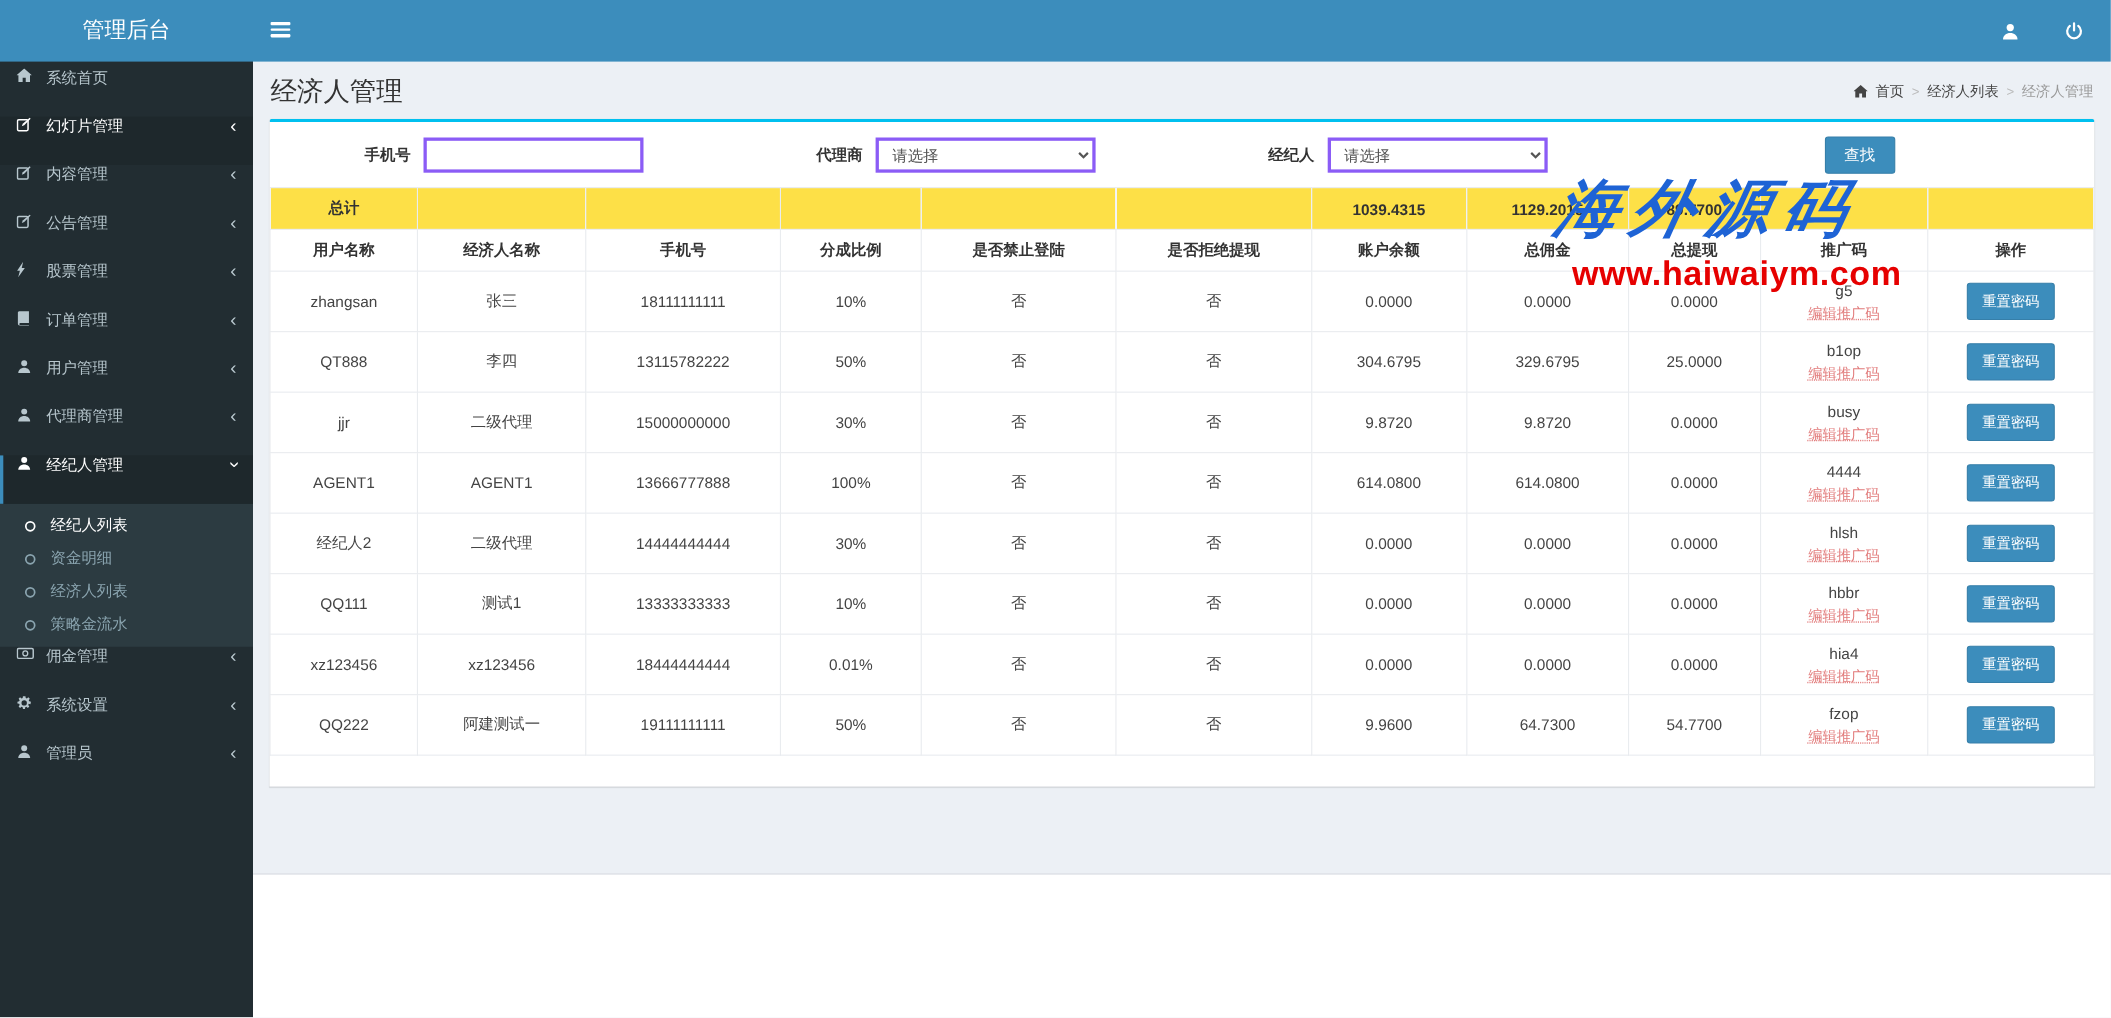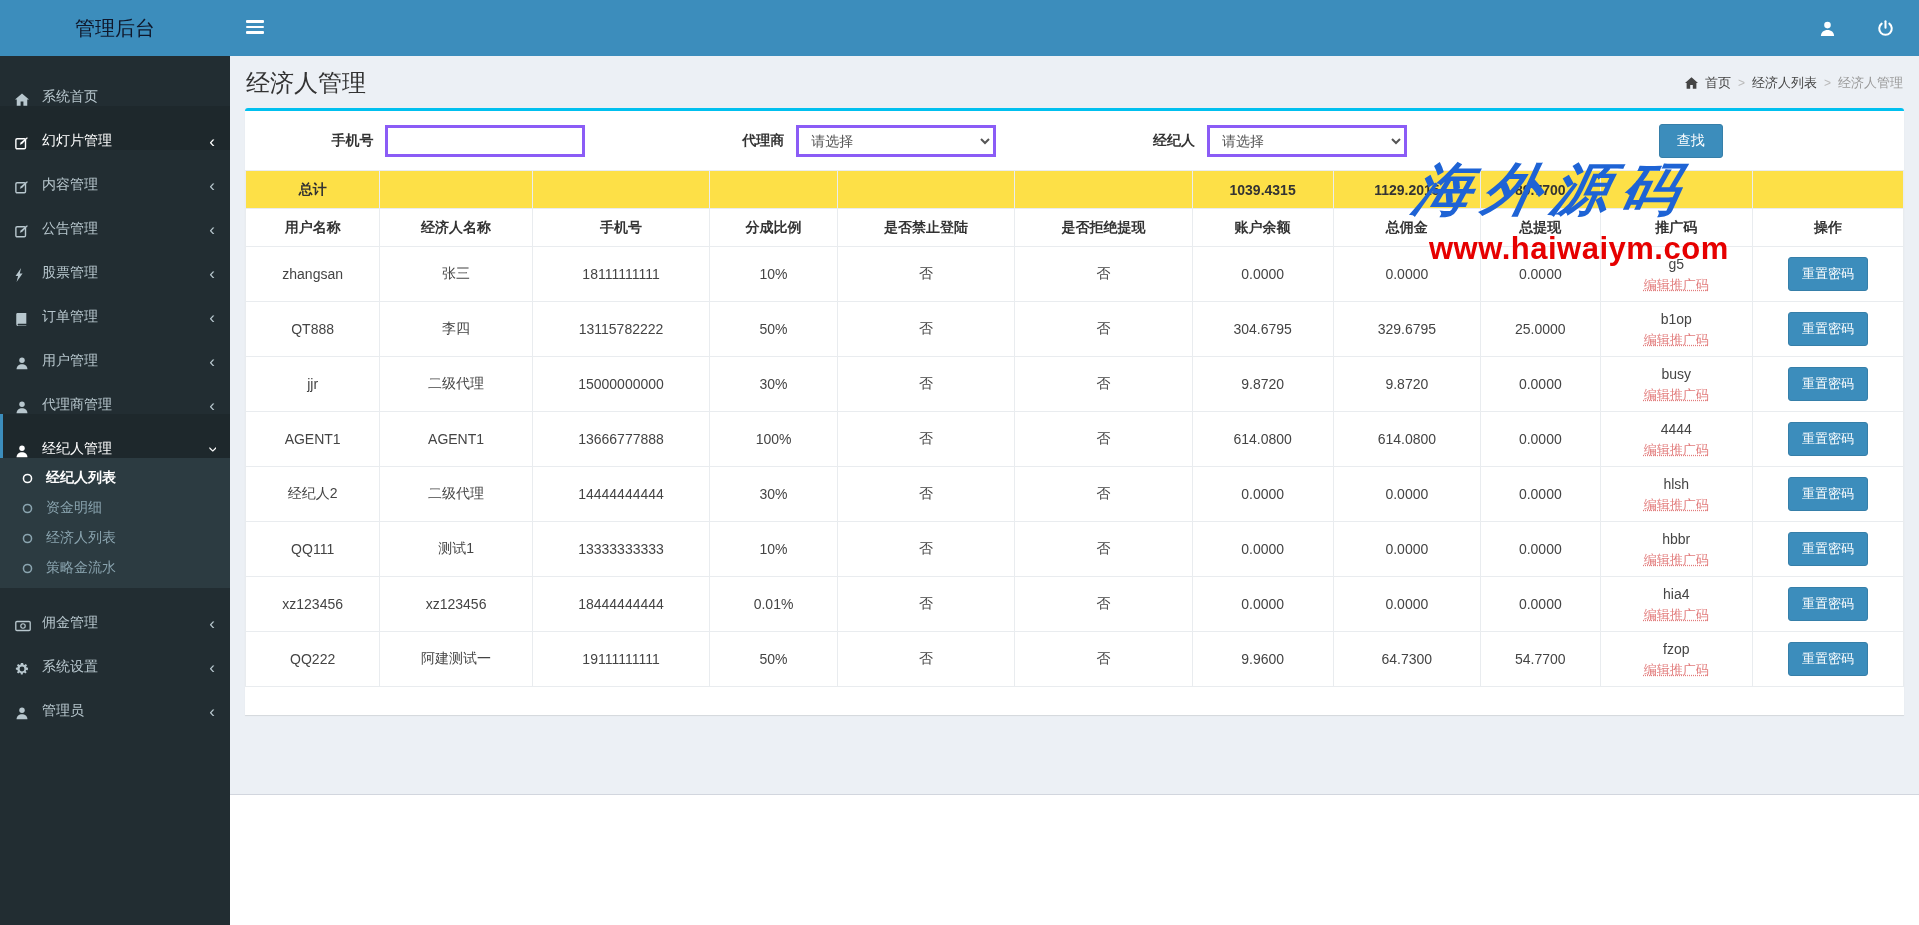--- a/index.html
+++ b/index.html
@@ -1,33 +1,33 @@
 <!DOCTYPE html>
 <html><head>
 <meta charset="utf-8">
 <style>
   * { margin:0; padding:0; box-sizing:border-box; }
   html,body { width:1919px; height:925px; font-family:"Liberation Sans", sans-serif; }
   .app { position:relative; width:1919px; height:925px; overflow:hidden; background:#ecf0f5; }
 
   
   .sidebar { position:absolute; left:0; top:0; width:230px; height:100%; background:#222d32; z-index:6; }
-  .logo { height:56px; background:#3c8dbc; color:#0f172a; font-size:20px; line-height:56px; text-align:center; cursor:pointer; }
+  .logo { height:56px; background:#3c8dbc; color:#ffffff; font-size:20px; line-height:56px; text-align:center; cursor:pointer; }
   .sidebar-menu { padding-top:6px; }
-  .menu-item { position:relative; height:44px; display:flex; align-items:flex-end; padding:0 15px; color:#b8c7ce; font-size:14px; cursor:pointer; }
+  .menu-item { position:relative; height:44px; display:flex; align-items:flex-start; padding:0 15px; color:#b8c7ce; font-size:14px; cursor:pointer; }
   .menu-item .mi-icon { width:27px; display:inline-flex; align-items:center; }
   .menu-item .mi-chevron { margin-left:auto; font-size:17px; line-height:1; color:#b8c7ce; }
   .menu-item.hover { background:#1e282c; color:#fff; }
   .menu-item.hover .mi-chevron { color:#fff; }
   .menu-item.active { background:#1e282c; color:#fff; border-left:3px solid #3c8dbc; padding-left:12px; }
   .menu-item.active .mi-chevron { color:#fff; transform:rotate(-90deg); }
   .submenu { background:#2c3b41; padding:5px 0; }
   .submenu-item { height:30px; display:flex; align-items:center; padding-left:22px; color:#8aa4af; font-size:14px; cursor:pointer; }
   .submenu-item .mi-icon { width:24px; display:inline-flex; align-items:center; }
-  .submenu-item.active { color:#fff; font-weight:700; }
+  .submenu-item.active { color:#fff; font-weight:400; }
 
   
   .navbar { position:absolute; left:230px; top:0; right:0; height:56px; background:#3c8dbc; z-index:5; }
   .hamburger { position:absolute; left:16px; top:20px; width:18px; cursor:pointer; }
   .hamburger span { display:block; height:2.5px; background:#fff; margin-bottom:3px; border-radius:1px; }
   .navbar-right { position:absolute; right:14px; top:0; height:56px; display:flex; align-items:center; gap:18px; }
   .nav-icon { color:#fff; width:40px; height:56px; display:flex; align-items:center; justify-content:center; cursor:pointer; }
 
   
   .content { position:absolute; left:230px; top:56px; right:0; bottom:0; background:#ecf0f5; }

